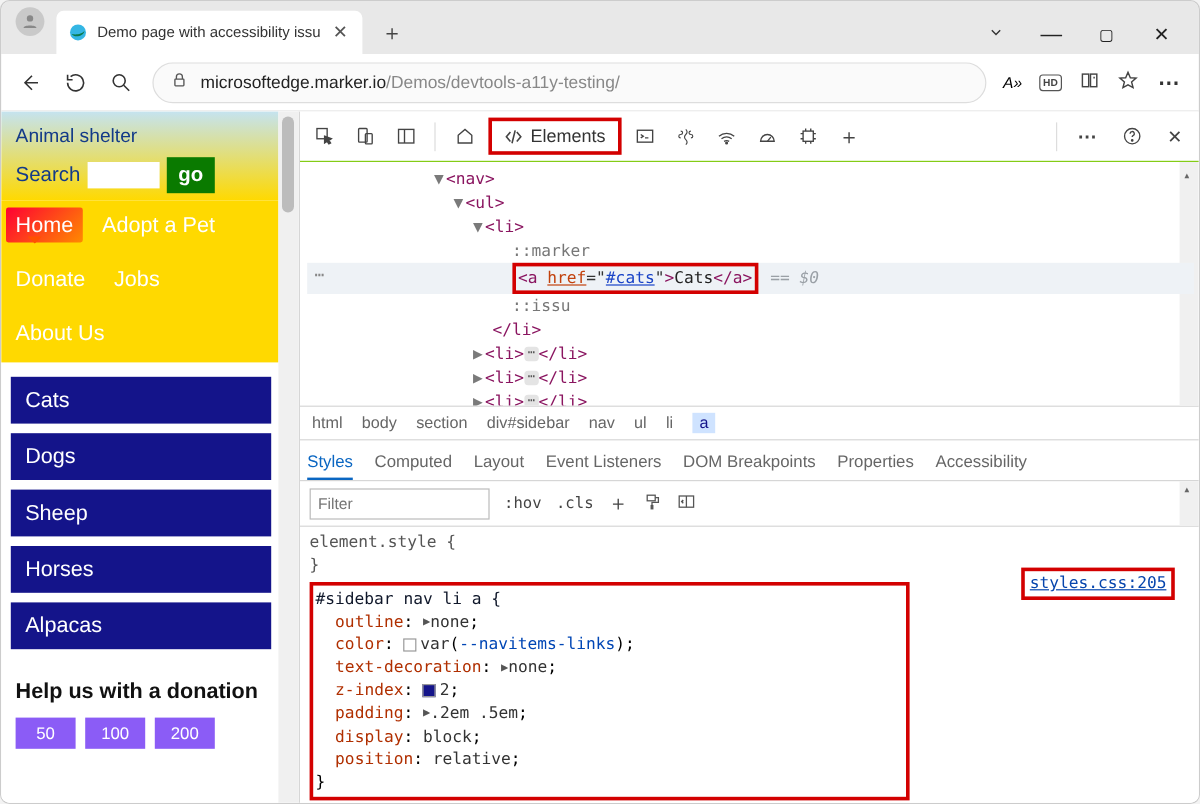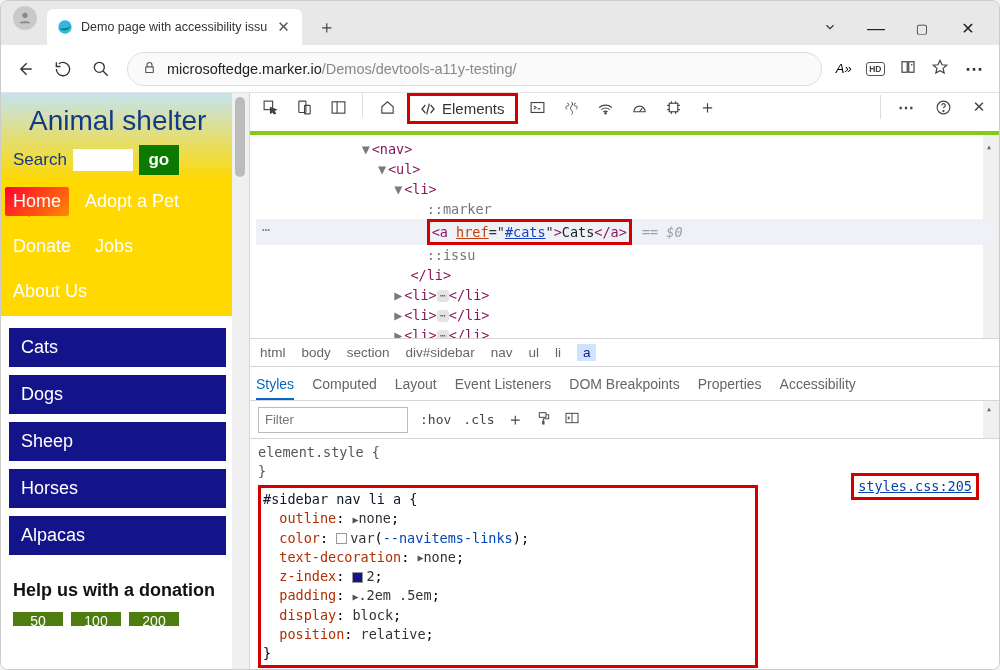--- a/index.html
+++ b/index.html
@@ -94,37 +94,37 @@
   }
   
   .sidebar-wrap { width:248px; display:flex; background:#fff;}
   .sidebar { width:231px; padding:0 0 0 0; position:relative; }
   .sb-scroll { width:17px; background:#f0f0f0; position:relative;}
   .sb-scroll-thumb { position:absolute; top:4px; left:3px; width:10px; height:80px; background:#bcbcbc; border-radius:5px;}
   .shelter-header {
     background: linear-gradient(180deg, #c5e3ef 0%, #ffd900 100%);
     padding:10px 10px 6px 12px;
   }
-  .shelter-title { font-size:28px; color:#133a88; margin:2px 0 8px 16px; font-weight:400;}
+  .shelter-title { font-size:16px; color:#133a88; margin:2px 0 8px 0; font-weight:400;}
   .search-row { display:flex; align-items:center; gap:6px;}
   .search-label { color:#133a88; font-size:17px;}
   .search-box { width:60px; height:22px; background:#fff; border:none;}
   .go-btn { background:#0a7a00; color:#fff; border:none; height:30px; width:40px; font-size:17px; cursor:pointer;font-weight:bold;}
   .main-nav { background:#ffd900; padding:4px 0 8px 4px; display:flex; flex-wrap:wrap; gap:12px 8px;}
   .main-nav a { color:#fff; font-size:18px; padding:4px 8px; position:relative; display:inline-block; text-decoration:none; margin:2px 0;}
   .main-nav .home { background:linear-gradient(135deg,#ff0033,#ff8a00); border-radius:2px; }
   .main-nav .home::after { content:""; position:absolute; bottom:-7px; left:18px; border:6px solid transparent; border-top-color:#ff5200;}
   .animal-list { padding:12px 6px 10px 8px; display:flex; flex-direction:column; gap:8px;}
   .animal-item { background:#14148a; color:#fff; font-size:18px; padding:9px 12px; cursor:pointer;}
   .help-title { font-size:18px; font-weight:700; color:#111; margin:14px 0 10px 12px; line-height:1.25;}
   .donate-row { display:flex; gap:8px; margin-left:12px;}
-  .donate-btn { background:#4d7c0f; color:#fff; border:none; height:14px; width:50px; font-size:14px; cursor:pointer;}
+  .donate-btn { background:#8b5cf6; color:#fff; border:none; height:26px; width:50px; font-size:14px; cursor:pointer;}
   
   .devtools { flex:1; display:flex; flex-direction:column; border-left:1px solid #d6d6d6; font-size:13px; background:#fff; min-width:0;}
-  .dt-toolbar { height:42px; border-bottom:4px solid #84cc16; display:flex; align-items:flex-start; padding:0 6px; gap:6px; }
+  .dt-toolbar { height:42px; border-bottom:1px solid #84cc16; display:flex; align-items:center; padding:0 6px; gap:6px; }
   .dt-ico { width:28px; height:28px; display:flex; align-items:center; justify-content:center; cursor:pointer; color:#444;}
   .dt-ico svg { width:17px; height:17px; stroke:#444; fill:none; stroke-width:1.6;}
   .dt-sep { width:1px; height:24px; background:#ddd; margin:0 4px;}
   .dt-tab-elements { display:flex; align-items:center; gap:6px; padding:4px 10px; border:3px solid #d30000; cursor:pointer;}
   .dt-tab-elements .lbl { font-size:15px; color:#333;}
   .dt-right { margin-left:auto; display:flex; align-items:center; gap:8px;}
   
   .dom-panel { flex:0 0 204px; overflow:hidden; font-family: Consolas, monospace; font-size:13.5px; line-height:20px; position:relative; border-bottom:1px solid #d6d6d6;}
   .dom-scroll { position:absolute; right:0; top:0; bottom:0; width:16px; background:#f0f0f0;}
   .dom-scroll .up { position:absolute; top:2px; left:3px; font-size:10px; color:#666;}

